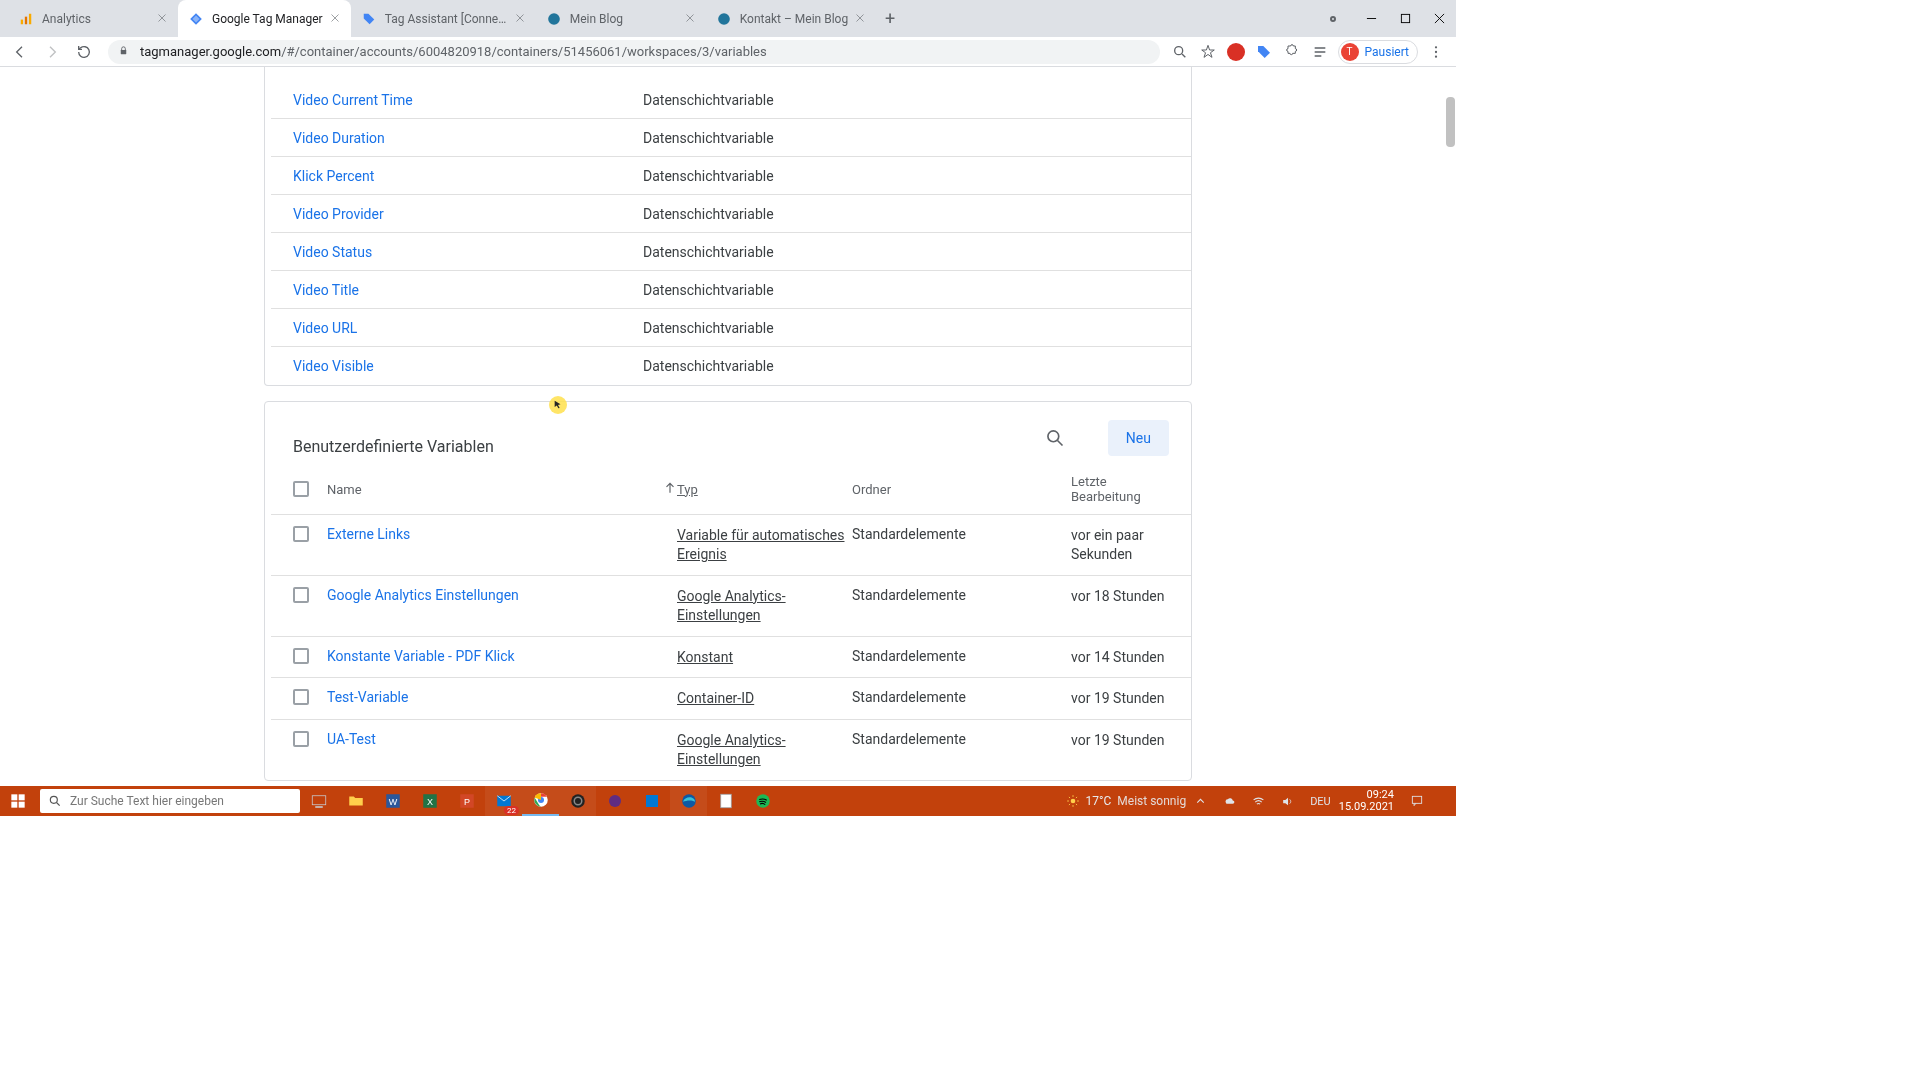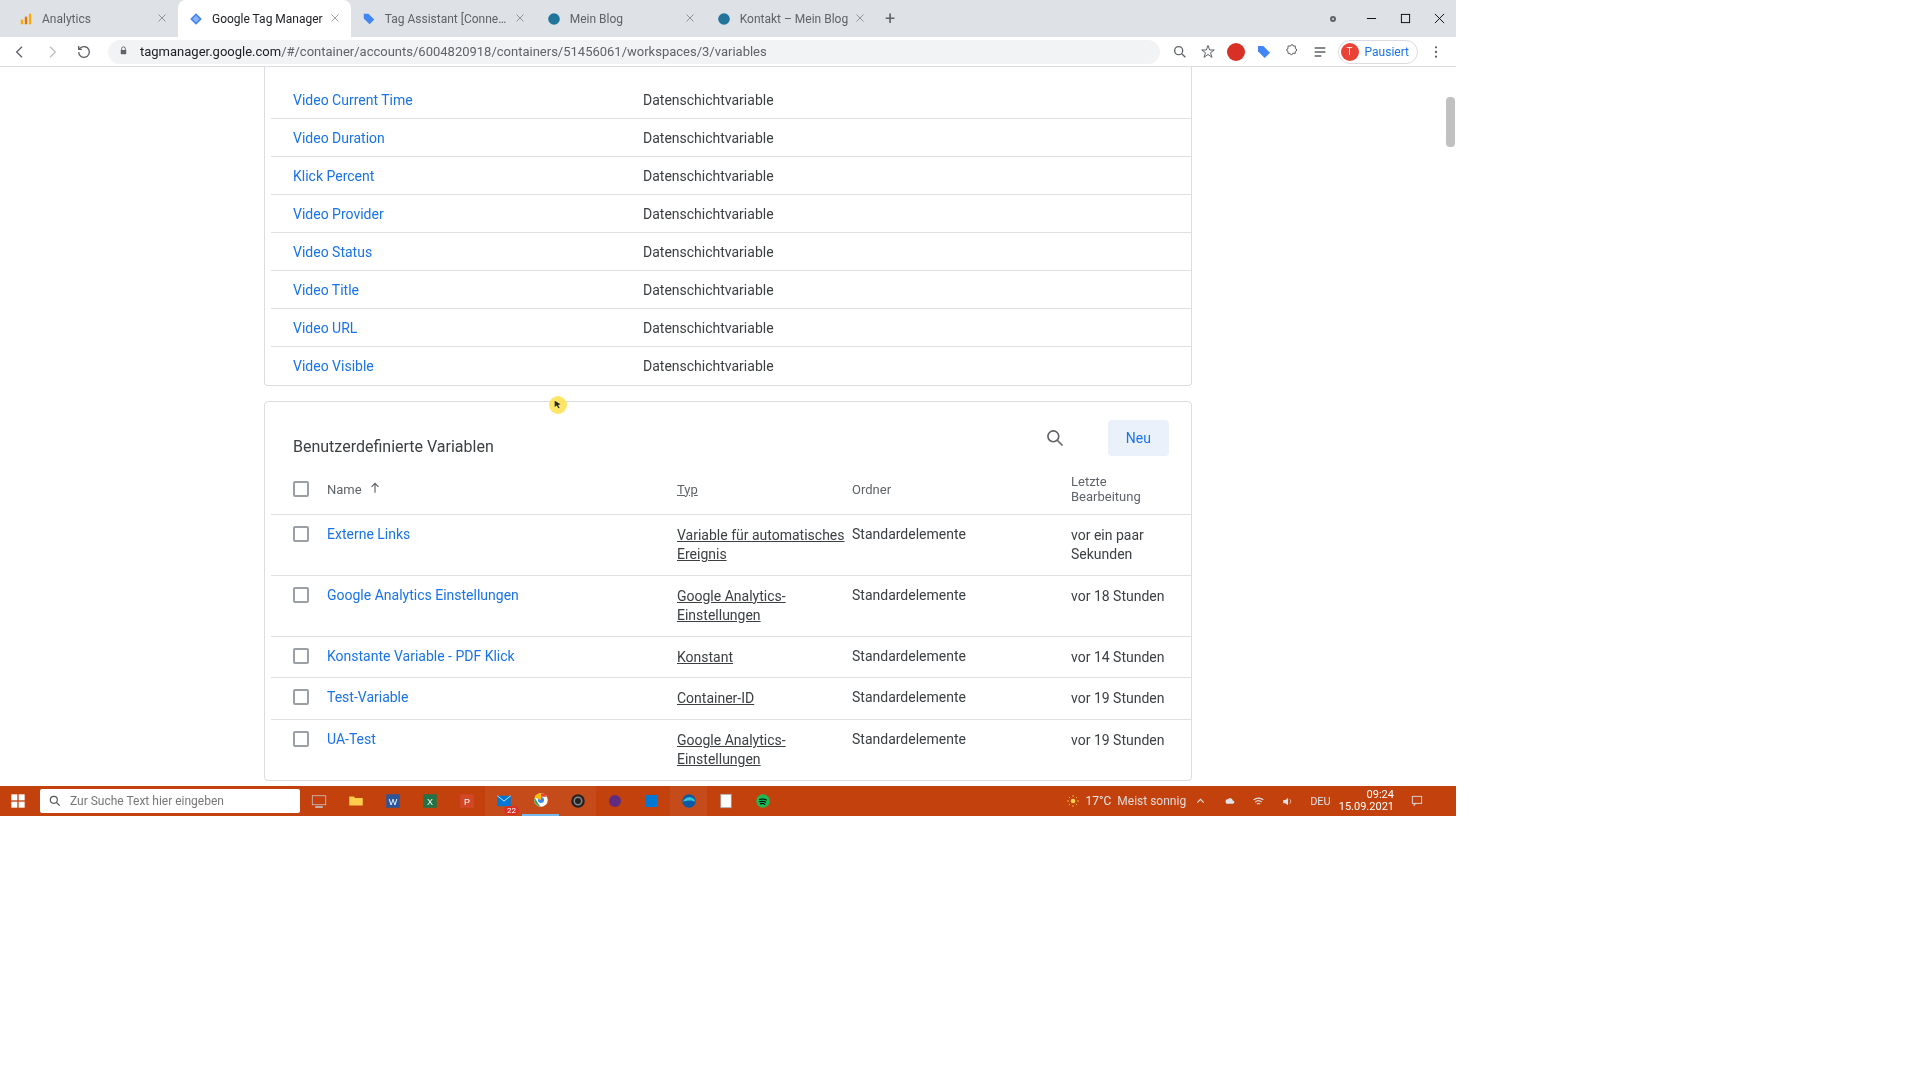--- a/index.html
+++ b/index.html
@@ -145,21 +145,21 @@
     padding: 10px 22px;
     border-bottom:1px solid #e0e0e0;
     font-size:13px;color:#5f6368;
   }
   .col-check { width:34px; }
   .col-name  { width:350px; display:flex;align-items:center;gap:6px;}
   .col-type  { width:175px;text-decoration:underline; }
   .col-folder{ width:219px; }
   .col-edit  { flex:1; text-align:left;}
   .sort-arrow svg{width:14px;height:14px;}
-  .thead .col-name, .trow .col-name{color:#3c4043;}
+  .thead .col-name, .trow .col-name{color:#3c4043;justify-content:space-between;}
   .thead .col-name span:first-child{color:#5f6368;}
   .checkbox {
     width:16px;height:16px;border:2px solid #9aa0a6;border-radius:2px;
   }
   .trow {
     display:flex;align-items:flex-start;
     padding: 11px 22px;
     border-bottom:1px solid #e0e0e0;
     font-size:14px;color:#3c4043;
   }

